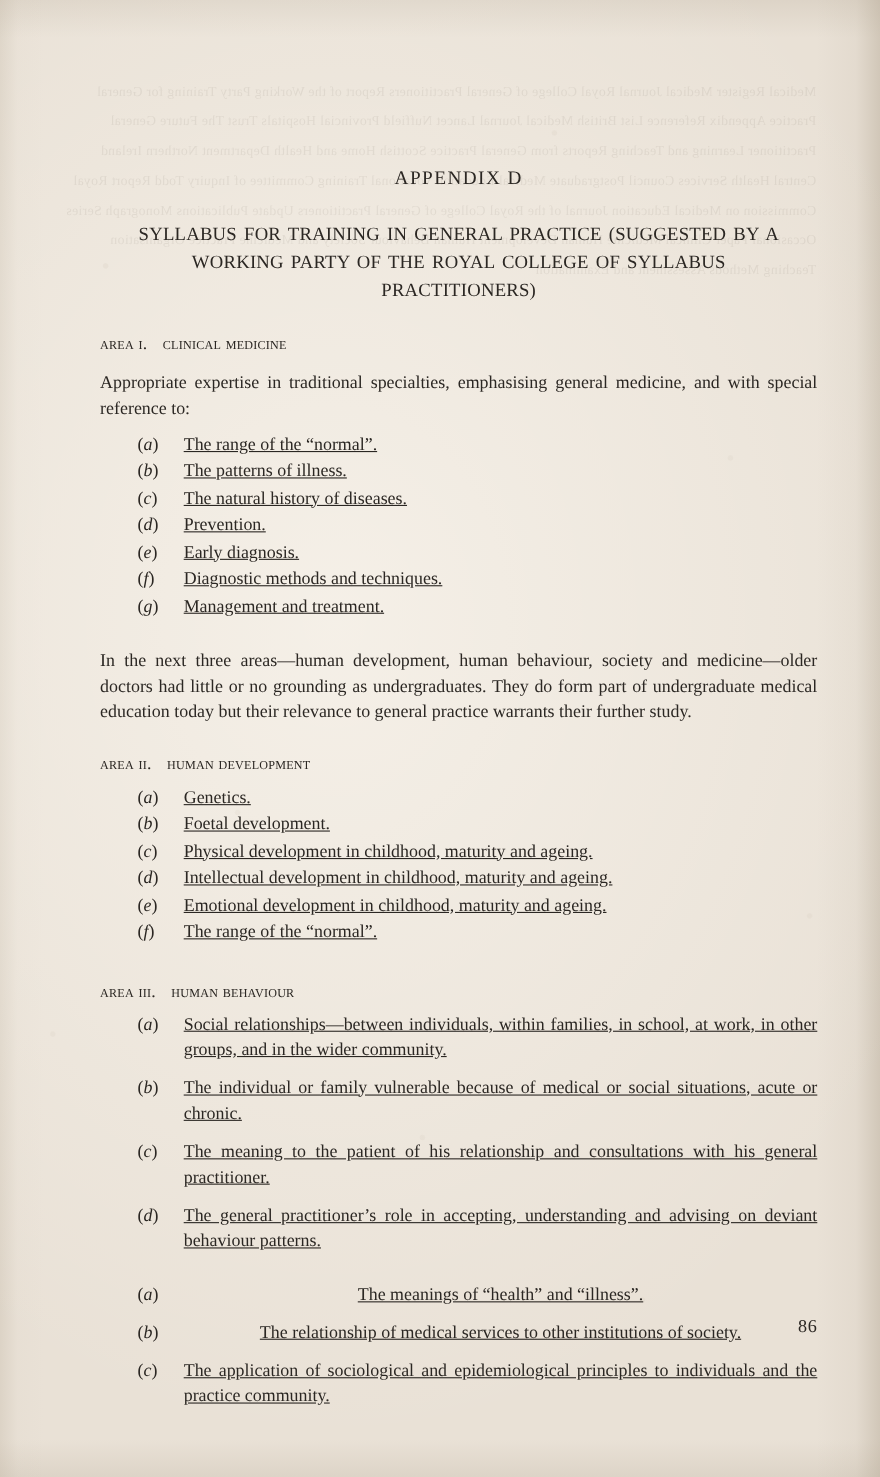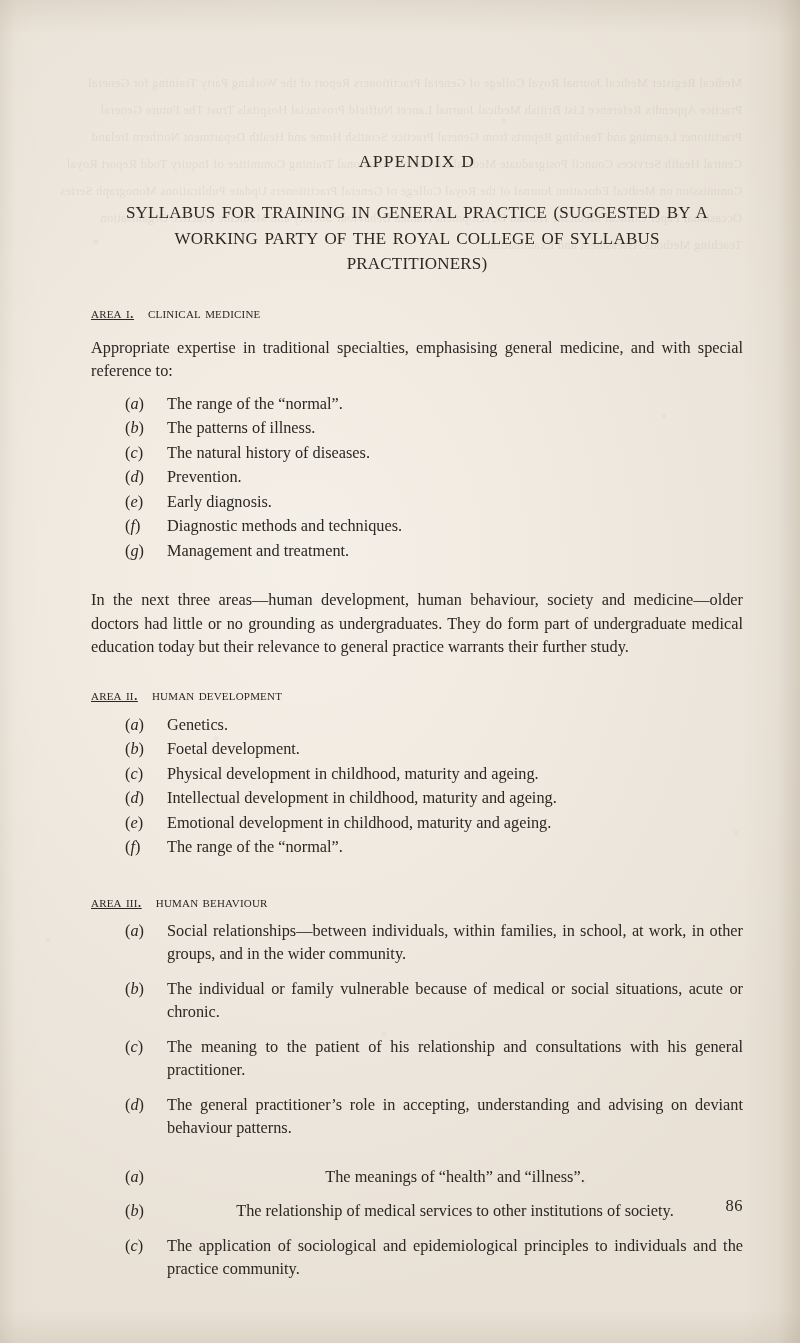--- a/index.html
+++ b/index.html
@@ -99,21 +99,20 @@
   }
   .area-head .sc {
     font-variant: small-caps;
     text-transform: lowercase;
     text-align: center;
   }
   .area-head .sc::first-letter { font-size: 1em; }
   .area-num {
     font-variant: small-caps;
     text-transform: lowercase;
-    text-decoration: underline;
   }
   .area-head .gap { display: inline-block; width: 14px; }
 
   .body-para {
     margin-top: 14px;
     font-size: 16.3px;
     line-height: 23.5px;
     text-align: justify;
     text-justify: inter-word;
   }
@@ -131,21 +130,21 @@
   }
   .marker {
     position: absolute;
     left: 0;
     top: 0;
     width: 34px;
     text-align: left;
     font-style: normal;
   }
   .marker i { font-style: italic; }
-  .li-text { display: block; }
+  .li-text { display: block; text-decoration: underline; }
 
   
   ol.tight { margin-top: 9px; }
   ol.tight > li {
     padding-left: 42px;
     margin-left: 34px;
     margin-bottom: 1px;
   }
   ol.tight > li .marker { left: 0; }
 

